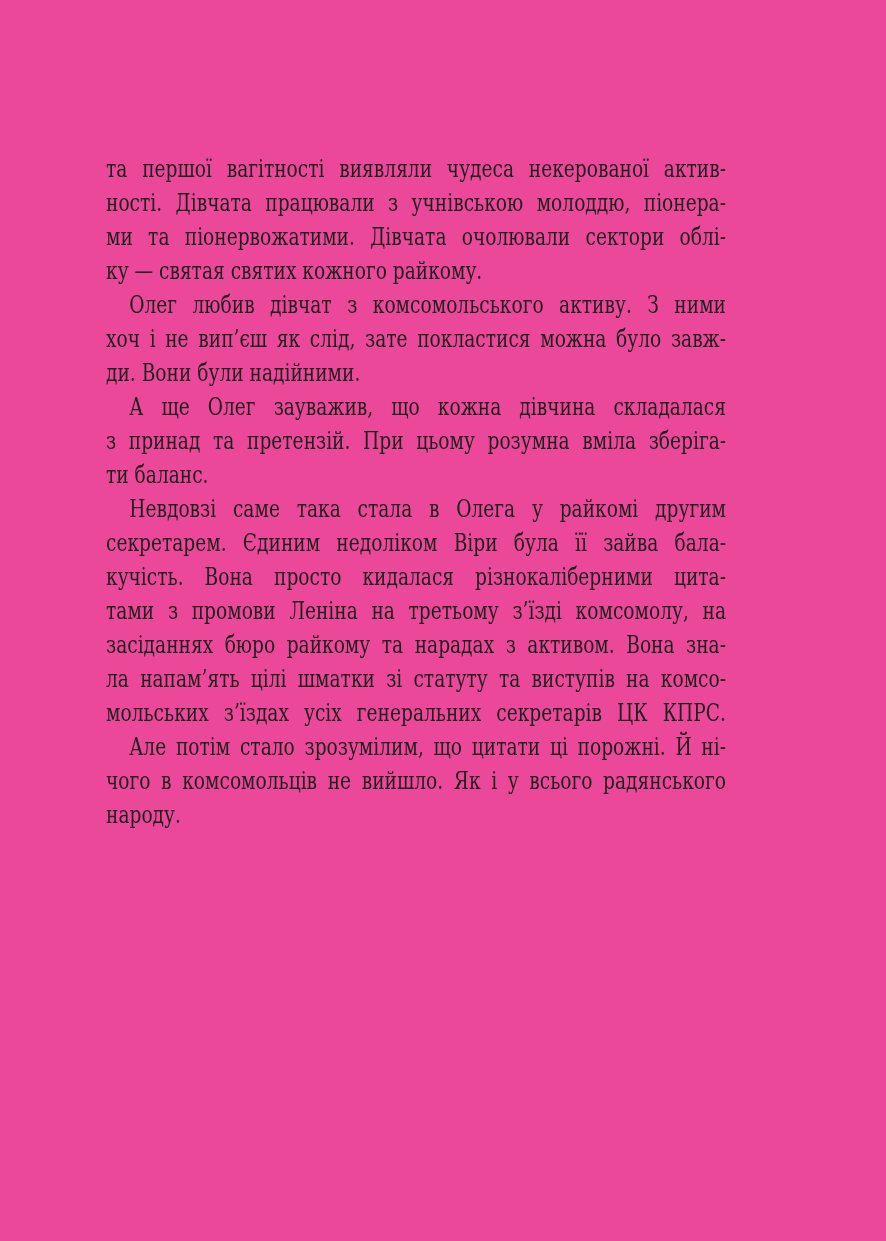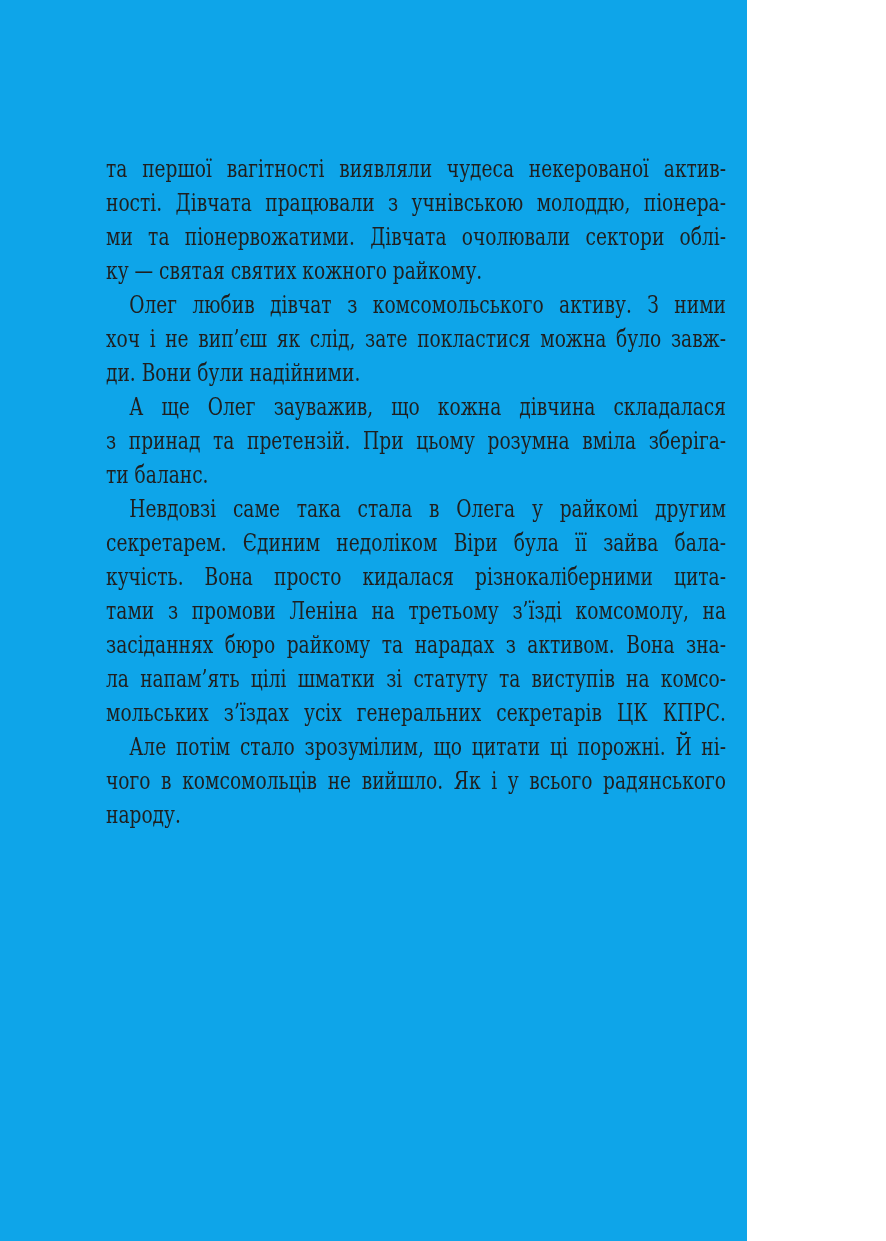--- a/index.html
+++ b/index.html
@@ -2,25 +2,24 @@
 <html lang="uk"><head>
 <meta charset="utf-8">
 <style>
   html, body {
     margin: 0;
     padding: 0;
     background: #ffffff;
   }
   .page {
     position: relative;
-    width: 720px;
+    width: 886px;
     height: 1241px;
-    background: #0ea5e9;
+    background: #ec4899;
     overflow: hidden;
-    padding-left: 27px;
   }
   
   .text-column {
     position: absolute;
     left: 106px;
     top: 152px;
     width: 800px;
     transform: scaleX(0.775);
     transform-origin: 0 0;
     font-family: "DejaVu Serif", serif;

